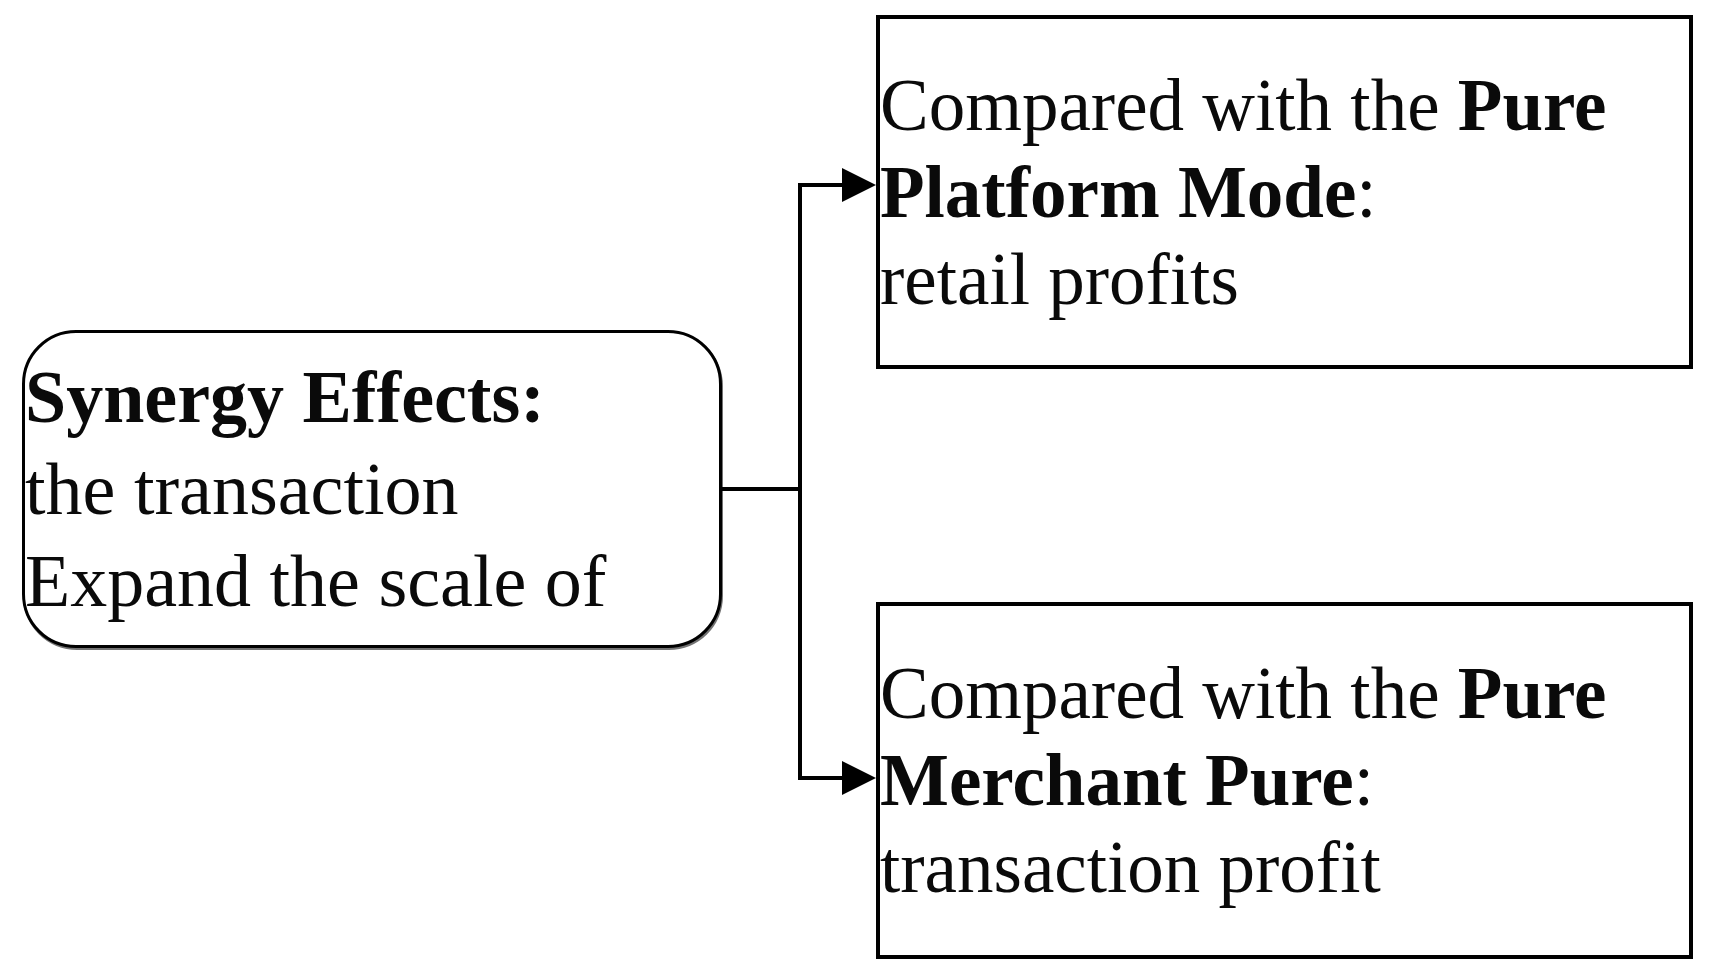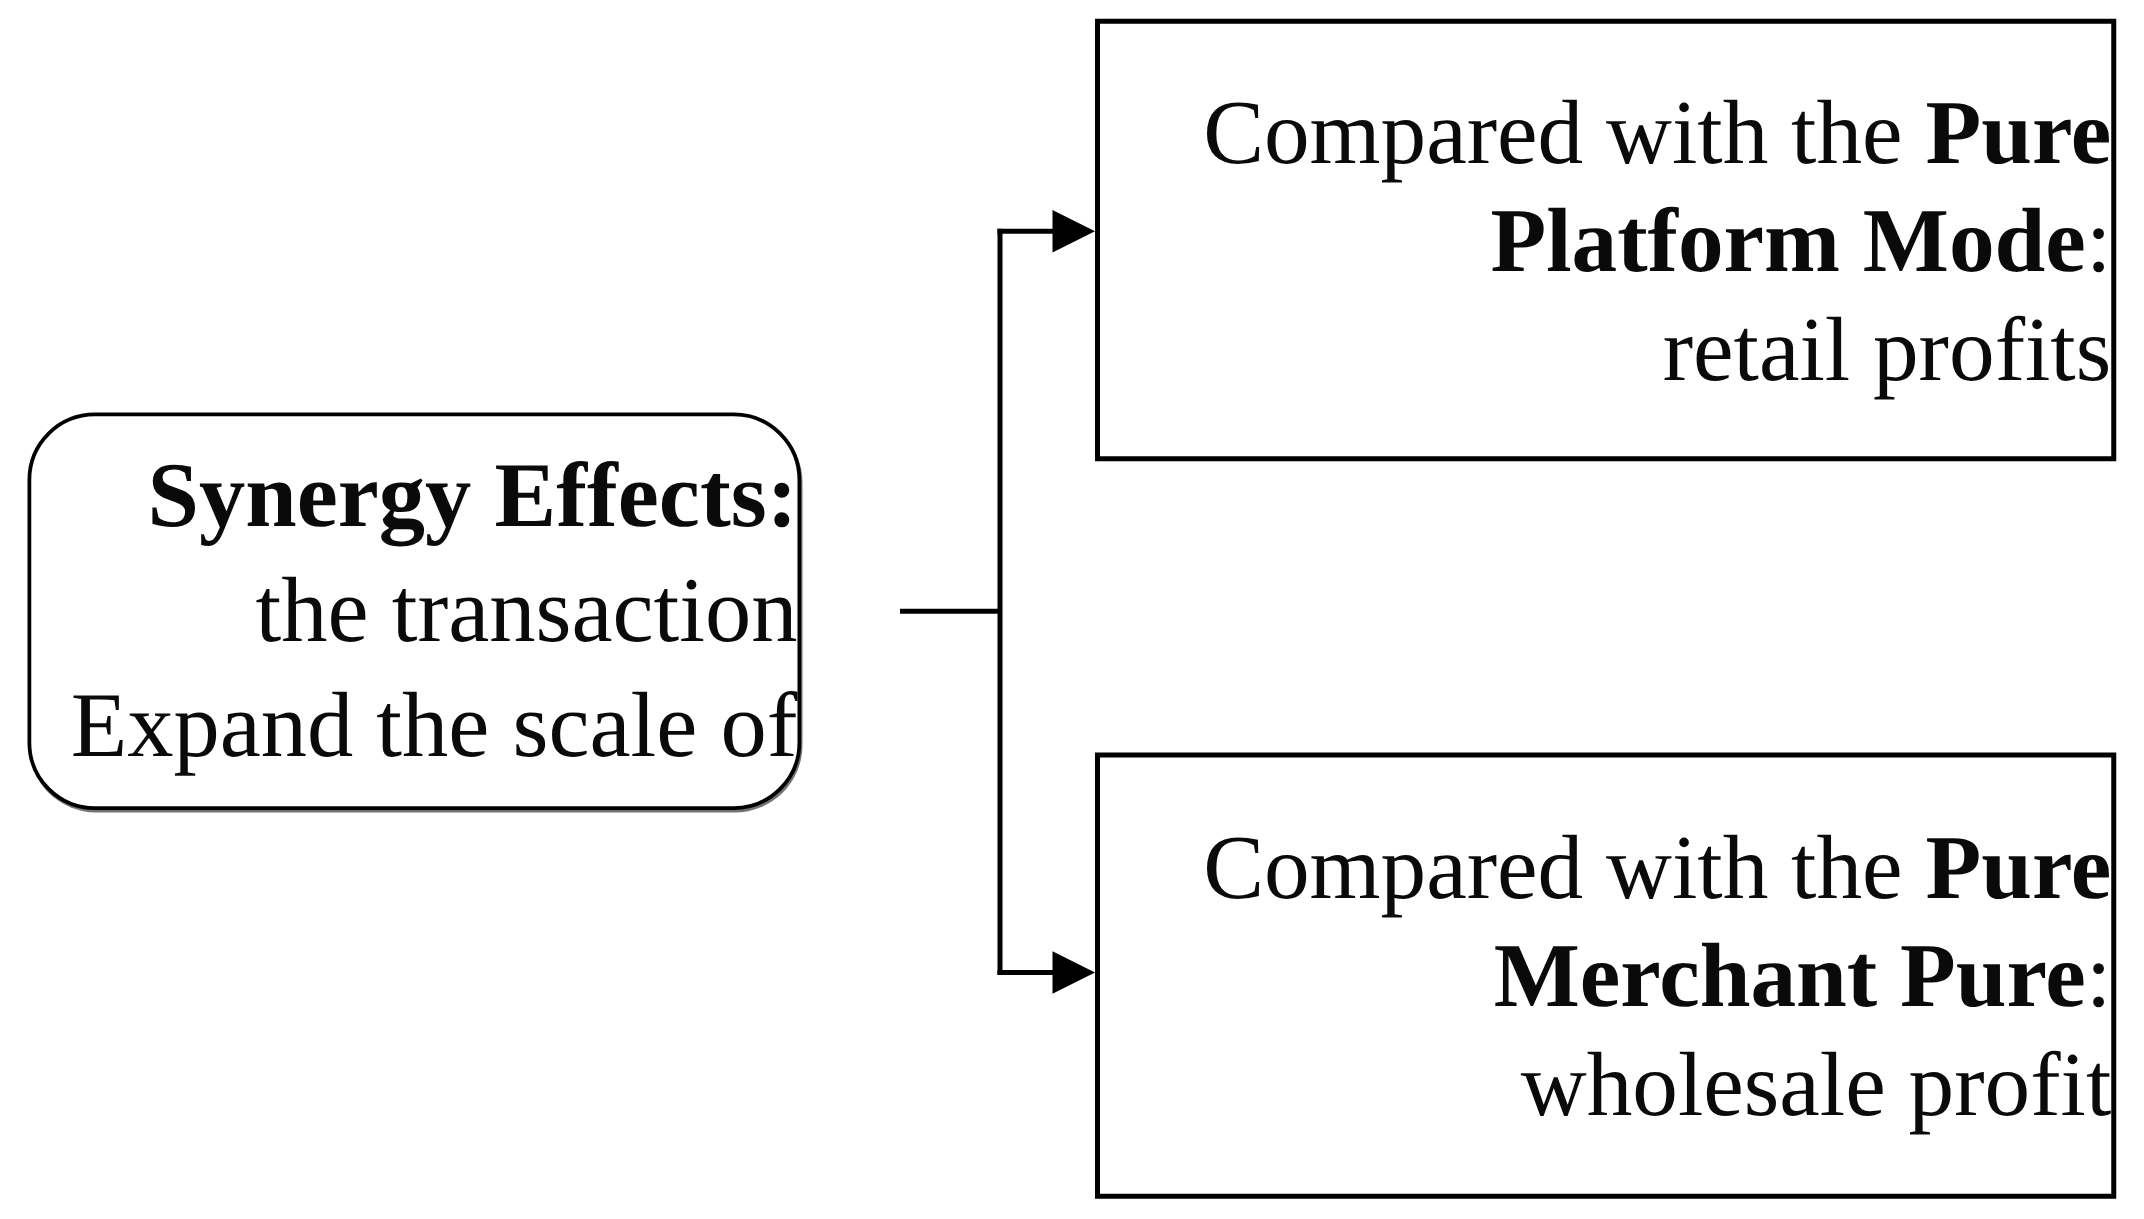--- a/index.html
+++ b/index.html
@@ -24,27 +24,27 @@
     height: 975px;
   }
   .node {
     position: absolute;
     box-sizing: border-box;
     background: #ffffff;
     border: 4px solid #000000;
     display: flex;
     flex-direction: column;
     justify-content: center;
-    align-items: flex-end;
+    align-items: flex-start;
     text-align: center;
   }
   .node-rounded {
     left: 22px;
     top: 330px;
-    width: 619px;
+    width: 700px;
     height: 318px;
     border-width: 3px;
     border-radius: 54px;
     box-shadow: 1px 2px 0 rgba(0,0,0,0.55);
   }
   .node-rect-top {
     left: 876px;
     top: 15px;
     width: 817px;
     height: 354px;
@@ -96,16 +96,16 @@
 
   <div class="node node-rect-top">
     <div class="line"><span>Compared with the </span><span class="b">Pure</span></div>
     <div class="line"><span class="b">Platform Mode</span><span>:</span></div>
     <div class="line">retail profits</div>
   </div>
 
   <div class="node node-rect-bottom">
     <div class="line"><span>Compared with the </span><span class="b">Pure</span></div>
     <div class="line"><span class="b">Merchant Pure</span><span>:</span></div>
-    <div class="line">wholesale profit</div>
+    <div class="line">transaction profit</div>
   </div>
 
 </div>
 
 </body></html>

